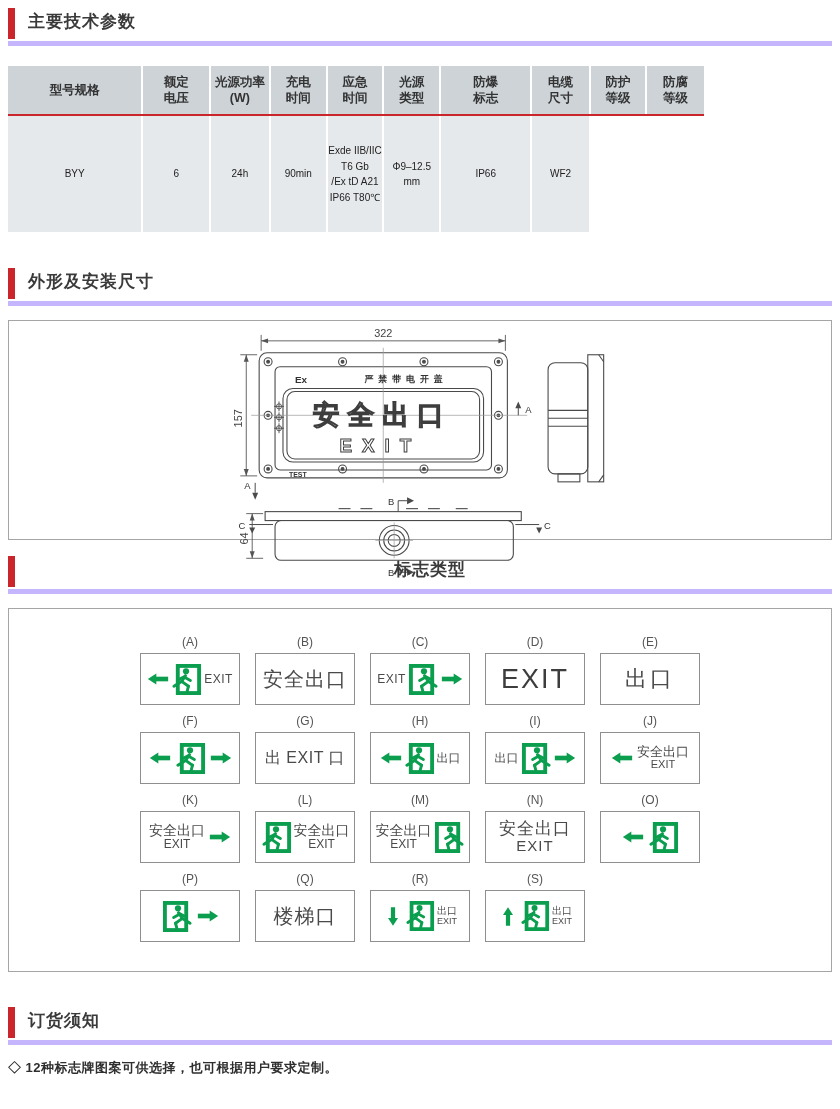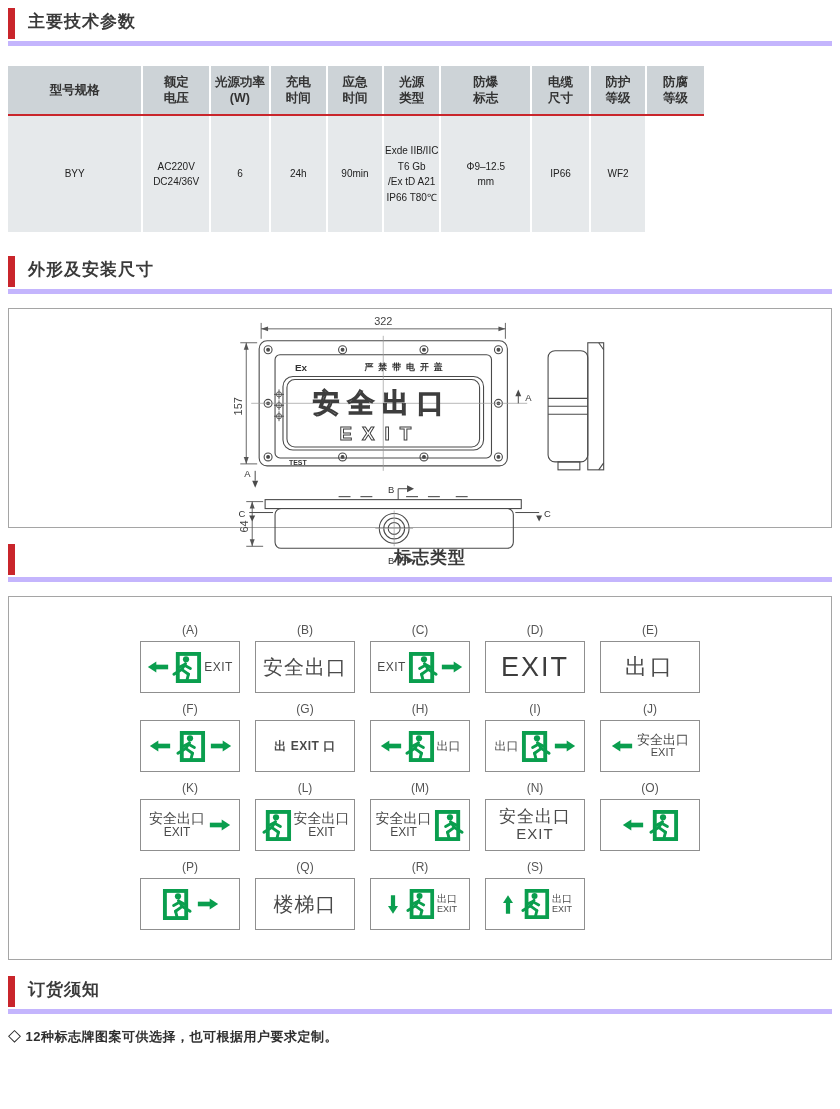--- a/index.html
+++ b/index.html
@@ -22,38 +22,38 @@
   .t-head { border-bottom:2px solid #c9252b; }
   .cell { display:flex; align-items:center; justify-content:center; text-align:center; white-space:pre-line; }
   .t-head .cell { background:#cdd3d7; height:48px; font-size:12.5px; font-weight:bold; color:#333; line-height:1.3; }
   .t-body .cell { background:#e6e9eb; height:116px; font-size:10px; color:#222; line-height:1.55; }
 
   
   .box { border:1px solid #a5a5a5; background:#fff; margin-top:14px; }
   .drawing-box { height:220px; }
   .signs-box { height:364px; padding-top:26px; }
 
-  .gap-s2 { margin-top:24px; }
+  .gap-s2 { margin-top:36px; }
   .gap-s3 { margin-top:16px;text-align:center; }
-  .gap-s4 { margin-top:16px; }
+  .gap-s4 { margin-top:35px; }
 
   
   .sign-grid { width:560px; margin:0 auto; }
   .sign-row { display:flex; gap:15px; margin-bottom:9px; }
   .sign-cell { width:100px; display:flex; flex-direction:column; align-items:center; }
   .sign-label { font-size:12px; color:#555; margin-bottom:4px; }
   .sign-box { width:100px; height:52px; border:1px solid #8f8f8f; background:#fff;
               display:flex; align-items:center; justify-content:center; gap:4px; color:#4a4a4a; }
   .sign-box.tight { gap:2px; }
   .t-exit-sm { font-size:12px; letter-spacing:0.5px; }
   .t-exit-xl { font-size:27px; font-weight:400; letter-spacing:2px; color:#3d3d3d; }
   .t-cjk-lg { font-size:20px; letter-spacing:1px; }
   .t-cjk-xl { font-size:22px; letter-spacing:3px; }
   .t-cjk-sm { font-size:12px; }
-  .t-mix { font-size:12px; letter-spacing:0.5px;font-weight:bold; }
+  .t-mix { font-size:16px; letter-spacing:0.5px; }
   .stack { display:flex; flex-direction:column; align-items:center; line-height:1.05; }
   .stack .l1 { font-size:13px; }
   .stack .l2 { font-size:11px; }
   .stack.md .l1 { font-size:14px; } .stack.md .l2 { font-size:12px; }
   .stack.lg .l1 { font-size:17px; letter-spacing:1px; } .stack.lg .l2 { font-size:15px; letter-spacing:1px; }
   .stack.xs .l1 { font-size:10px; } .stack.xs .l2 { font-size:9px; }
   svg.arr { flex:0 0 auto; }
   svg.arr.left { transform:scaleX(-1); }
   svg.arr.down { transform:rotate(90deg); }
   svg.arr.up   { transform:rotate(-90deg); }
@@ -114,22 +114,20 @@
 标志</div>
       <div class="cell">电缆
 尺寸</div>
       <div class="cell">防护
 等级</div>
       <div class="cell">防腐
 等级</div>
     </div>
     <div class="t-row t-body">
       <div class="cell">BYY</div>
-      <div class="cell">AC220V
-DC24/36V</div>
       <div class="cell">6</div>
       <div class="cell">24h</div>
       <div class="cell">90min</div>
       <div class="cell">Exde IIB/IIC
 T6 Gb
 /Ex tD A21
 IP66 T80℃</div>
       <div class="cell">Φ9–12.5
 mm</div>
       <div class="cell">IP66</div>

